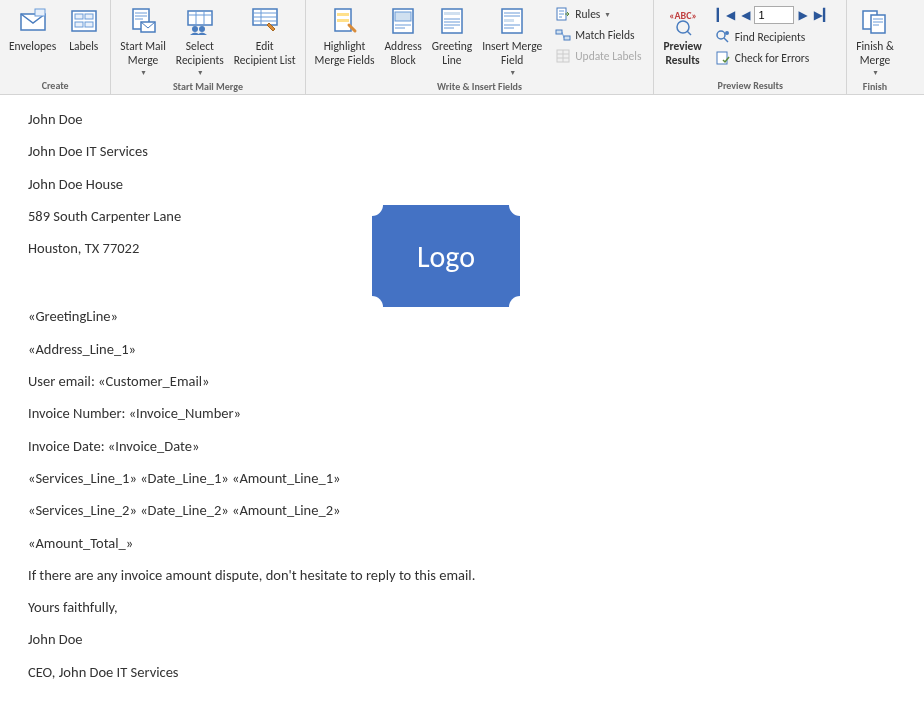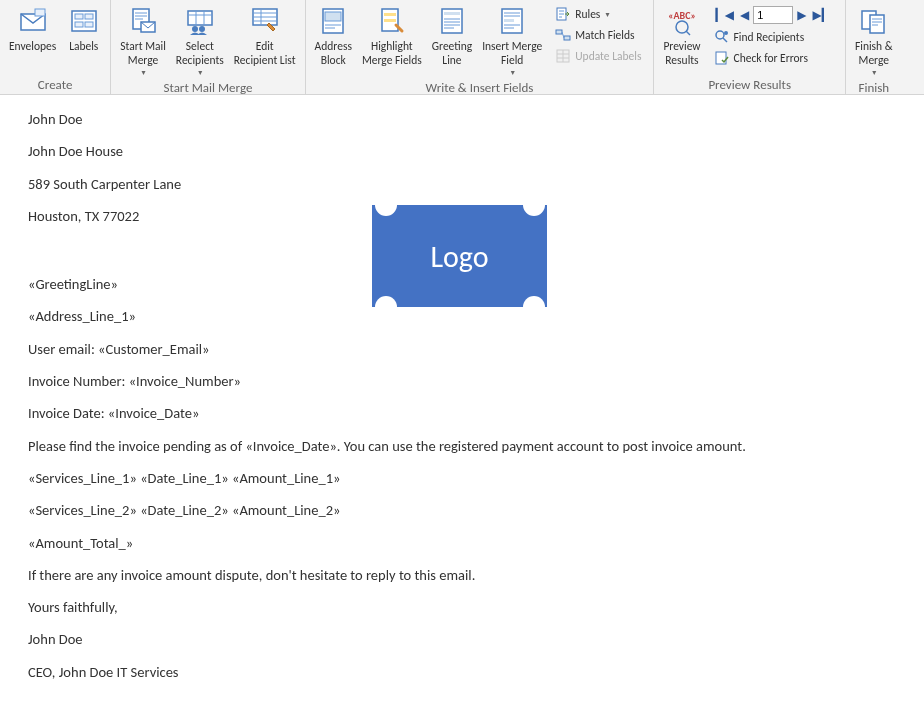--- a/index.html
+++ b/index.html
@@ -24,23 +24,24 @@
       border-right: 1px solid #d4d4d4;
       padding: 2px 4px 0 4px;
     }
     .ribbon-group-items {
       display: flex;
       flex: 1;
       align-items: flex-start;
     }
     .ribbon-group-label {
       text-align: center;
-      font-size: 13px;
+      font-size: 10px;
       color: #666;
       padding-bottom: 2px;
+      font-weight: bold;
     }
     .ribbon-btn-large {
       display: flex;
       flex-direction: column;
       align-items: center;
       justify-content: flex-start;
       padding: 3px 5px;
       cursor: pointer;
       font-size: 11.5px;
       color: #333;
@@ -112,21 +113,21 @@
       color: #333;
       line-height: 1.4;
     }
     .doc-line {
       margin-bottom: 12px;
     }
     .logo-shape {
       position: absolute;
       left: 372px;
       top: 110px;
-      width: 175px;
+      width: 148px;
       height: 102px;
       background: #4472C4;
       color: #ffffff;
       font-size: 30px;
       display: flex;
       align-items: center;
       justify-content: center;
     }
     .logo-shape::before,
     .logo-shape::after {
@@ -229,39 +230,39 @@
       </div>
     </div>
     <div class="ribbon-group-label">Start Mail Merge</div>
   </div>
 
   <div class="ribbon-group">
     <div class="ribbon-group-items">
       <div class="ribbon-btn-large">
         <div class="ribbon-icon-large">
           <svg width="32" height="32" viewBox="0 0 32 32">
-              <rect x="6" y="4" width="20" height="24" fill="#fff" stroke="#4a7dbf" stroke-width="1.5"></rect>
-              <rect x="8" y="7" width="16" height="9" fill="#d0e0f0" stroke="#6a9bd8"></rect>
-              <path d="M8 20 h16 M8 23 h10" stroke="#6a9bd8" stroke-width="1"></path>
-            </svg>
-        </div>
-        <span style="white-space:pre-line;">Address
-Block</span>
-      </div>
-      <div class="ribbon-btn-large">
-        <div class="ribbon-icon-large">
-          <svg width="32" height="32" viewBox="0 0 32 32">
               <rect x="6" y="4" width="16" height="22" fill="#fff" stroke="#4a7dbf" stroke-width="1.5"></rect>
               <rect x="8" y="8" width="12" height="3" fill="#ffe08a"></rect>
               <rect x="8" y="14" width="12" height="3" fill="#ffe08a"></rect>
               <path d="M20 20 l6 6" stroke="#d98c3a" stroke-width="3" stroke-linecap="round"></path>
             </svg>
         </div>
         <span style="white-space:pre-line;">Highlight
 Merge Fields</span>
+      </div>
+      <div class="ribbon-btn-large">
+        <div class="ribbon-icon-large">
+          <svg width="32" height="32" viewBox="0 0 32 32">
+              <rect x="6" y="4" width="20" height="24" fill="#fff" stroke="#4a7dbf" stroke-width="1.5"></rect>
+              <rect x="8" y="7" width="16" height="9" fill="#d0e0f0" stroke="#6a9bd8"></rect>
+              <path d="M8 20 h16 M8 23 h10" stroke="#6a9bd8" stroke-width="1"></path>
+            </svg>
+        </div>
+        <span style="white-space:pre-line;">Address
+Block</span>
       </div>
       <div class="ribbon-btn-large">
         <div class="ribbon-icon-large">
           <svg width="32" height="32" viewBox="0 0 32 32">
               <rect x="6" y="4" width="20" height="24" fill="#fff" stroke="#4a7dbf" stroke-width="1.5"></rect>
               <rect x="8" y="7" width="16" height="3" fill="#d0e0f0"></rect>
               <path d="M8 14 h16 M8 17 h16 M8 20 h16 M8 23 h10" stroke="#6a9bd8" stroke-width="1"></path>
             </svg>
         </div>
         <span style="white-space:pre-line;">Greeting
@@ -319,21 +320,21 @@
   <div class="ribbon-group">
     <div class="ribbon-group-items">
       <div class="ribbon-btn-large">
         <div class="ribbon-icon-large">
           <svg width="32" height="32" viewBox="0 0 32 32">
               <text x="16" y="14" text-anchor="middle" font-size="10" fill="#c04040" font-weight="bold">«ABC»</text>
               <circle cx="16" cy="22" r="6" fill="none" stroke="#4a7dbf" stroke-width="1.5"></circle>
               <path d="M20 26 l4 4" stroke="#4a7dbf" stroke-width="1.5"></path>
             </svg>
         </div>
-        <span style="white-space:pre-line;">Preview
+        <span style="white-space:pre-line;font-weight:bold;">Preview
 Results</span>
       </div>
       <div class="ribbon-btn-small-stack" style="justify-content:flex-start;">
         <div class="nav-controls">
           <span class="nav-btn">▎◀</span>
           <span class="nav-btn">◀</span>
           <input class="nav-input" value="1" style="">
           <span class="nav-btn">▶</span>
           <span class="nav-btn">▶▎</span>
         </div>
@@ -388,32 +389,32 @@
       <span class="tl"></span>
         <span class="tr"></span>
         <span class="bl"></span>
         <span class="br"></span>
     </div>
     <span style="position:relative;">Logo</span>
   </div>
 
   <div class="document">
     <div class="doc-line">John Doe</div>
+    <div class="doc-line">John Doe IT Services</div>
     <div class="doc-line">John Doe House</div>
     <div class="doc-line">589 South Carpenter Lane</div>
     <div class="doc-line">Houston, TX 77022</div>
 
     <div style="height:36px;"></div>
 
     <div class="doc-line">«GreetingLine»</div>
     <div class="doc-line">«Address_Line_1»</div>
     <div class="doc-line"><span>User email: </span><span>«Customer_Email»</span></div>
     <div class="doc-line"><span>Invoice Number: </span><span>«Invoice_Number»</span></div>
     <div class="doc-line"><span>Invoice Date: </span><span>«Invoice_Date»</span></div>
-    <div class="doc-line">Please find the invoice pending as of «Invoice_Date». You can use the registered payment account to post invoice amount.</div>
     <div class="doc-line">«Services_Line_1» «Date_Line_1» «Amount_Line_1»</div>
     <div class="doc-line">«Services_Line_2» «Date_Line_2» «Amount_Line_2»</div>
     <div class="doc-line">«Amount_Total_»</div>
     <div class="doc-line">If there are any invoice amount dispute, don't hesitate to reply to this email.</div>
     <div class="doc-line">Yours faithfully,</div>
     <div class="doc-line">John Doe</div>
     <div class="doc-line">CEO, John Doe IT Services</div>
   </div>
 </div>
 

